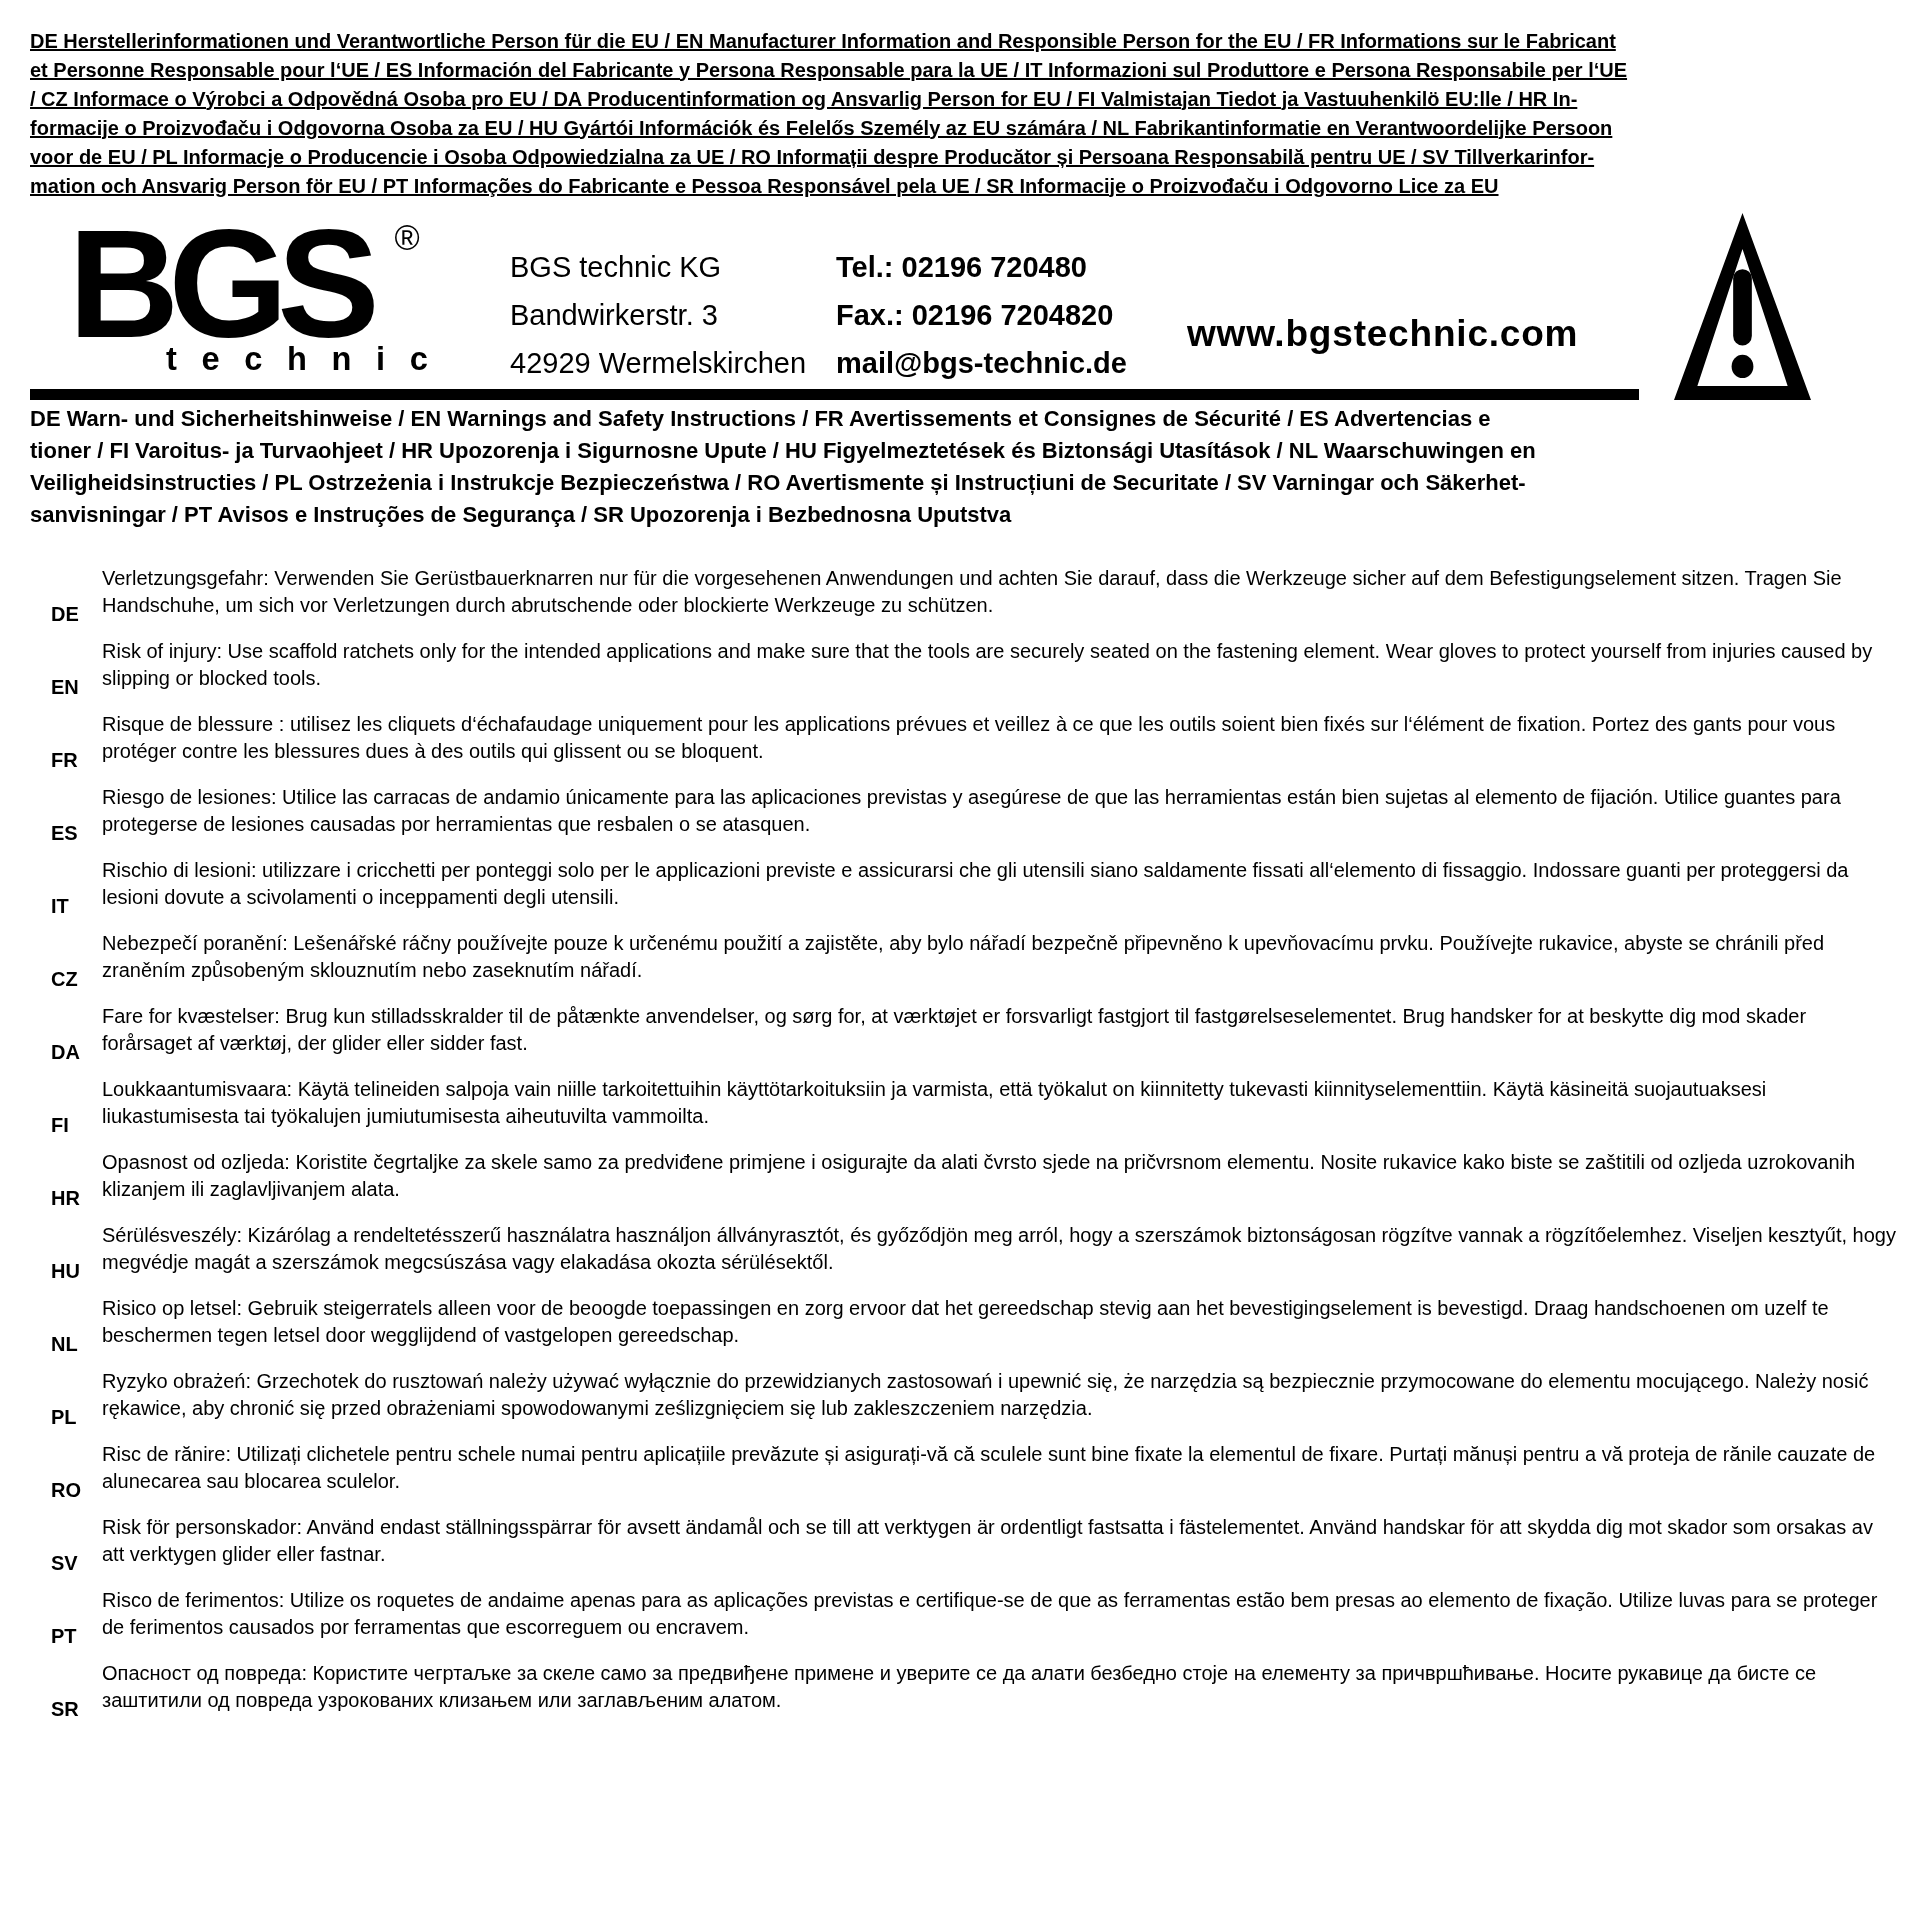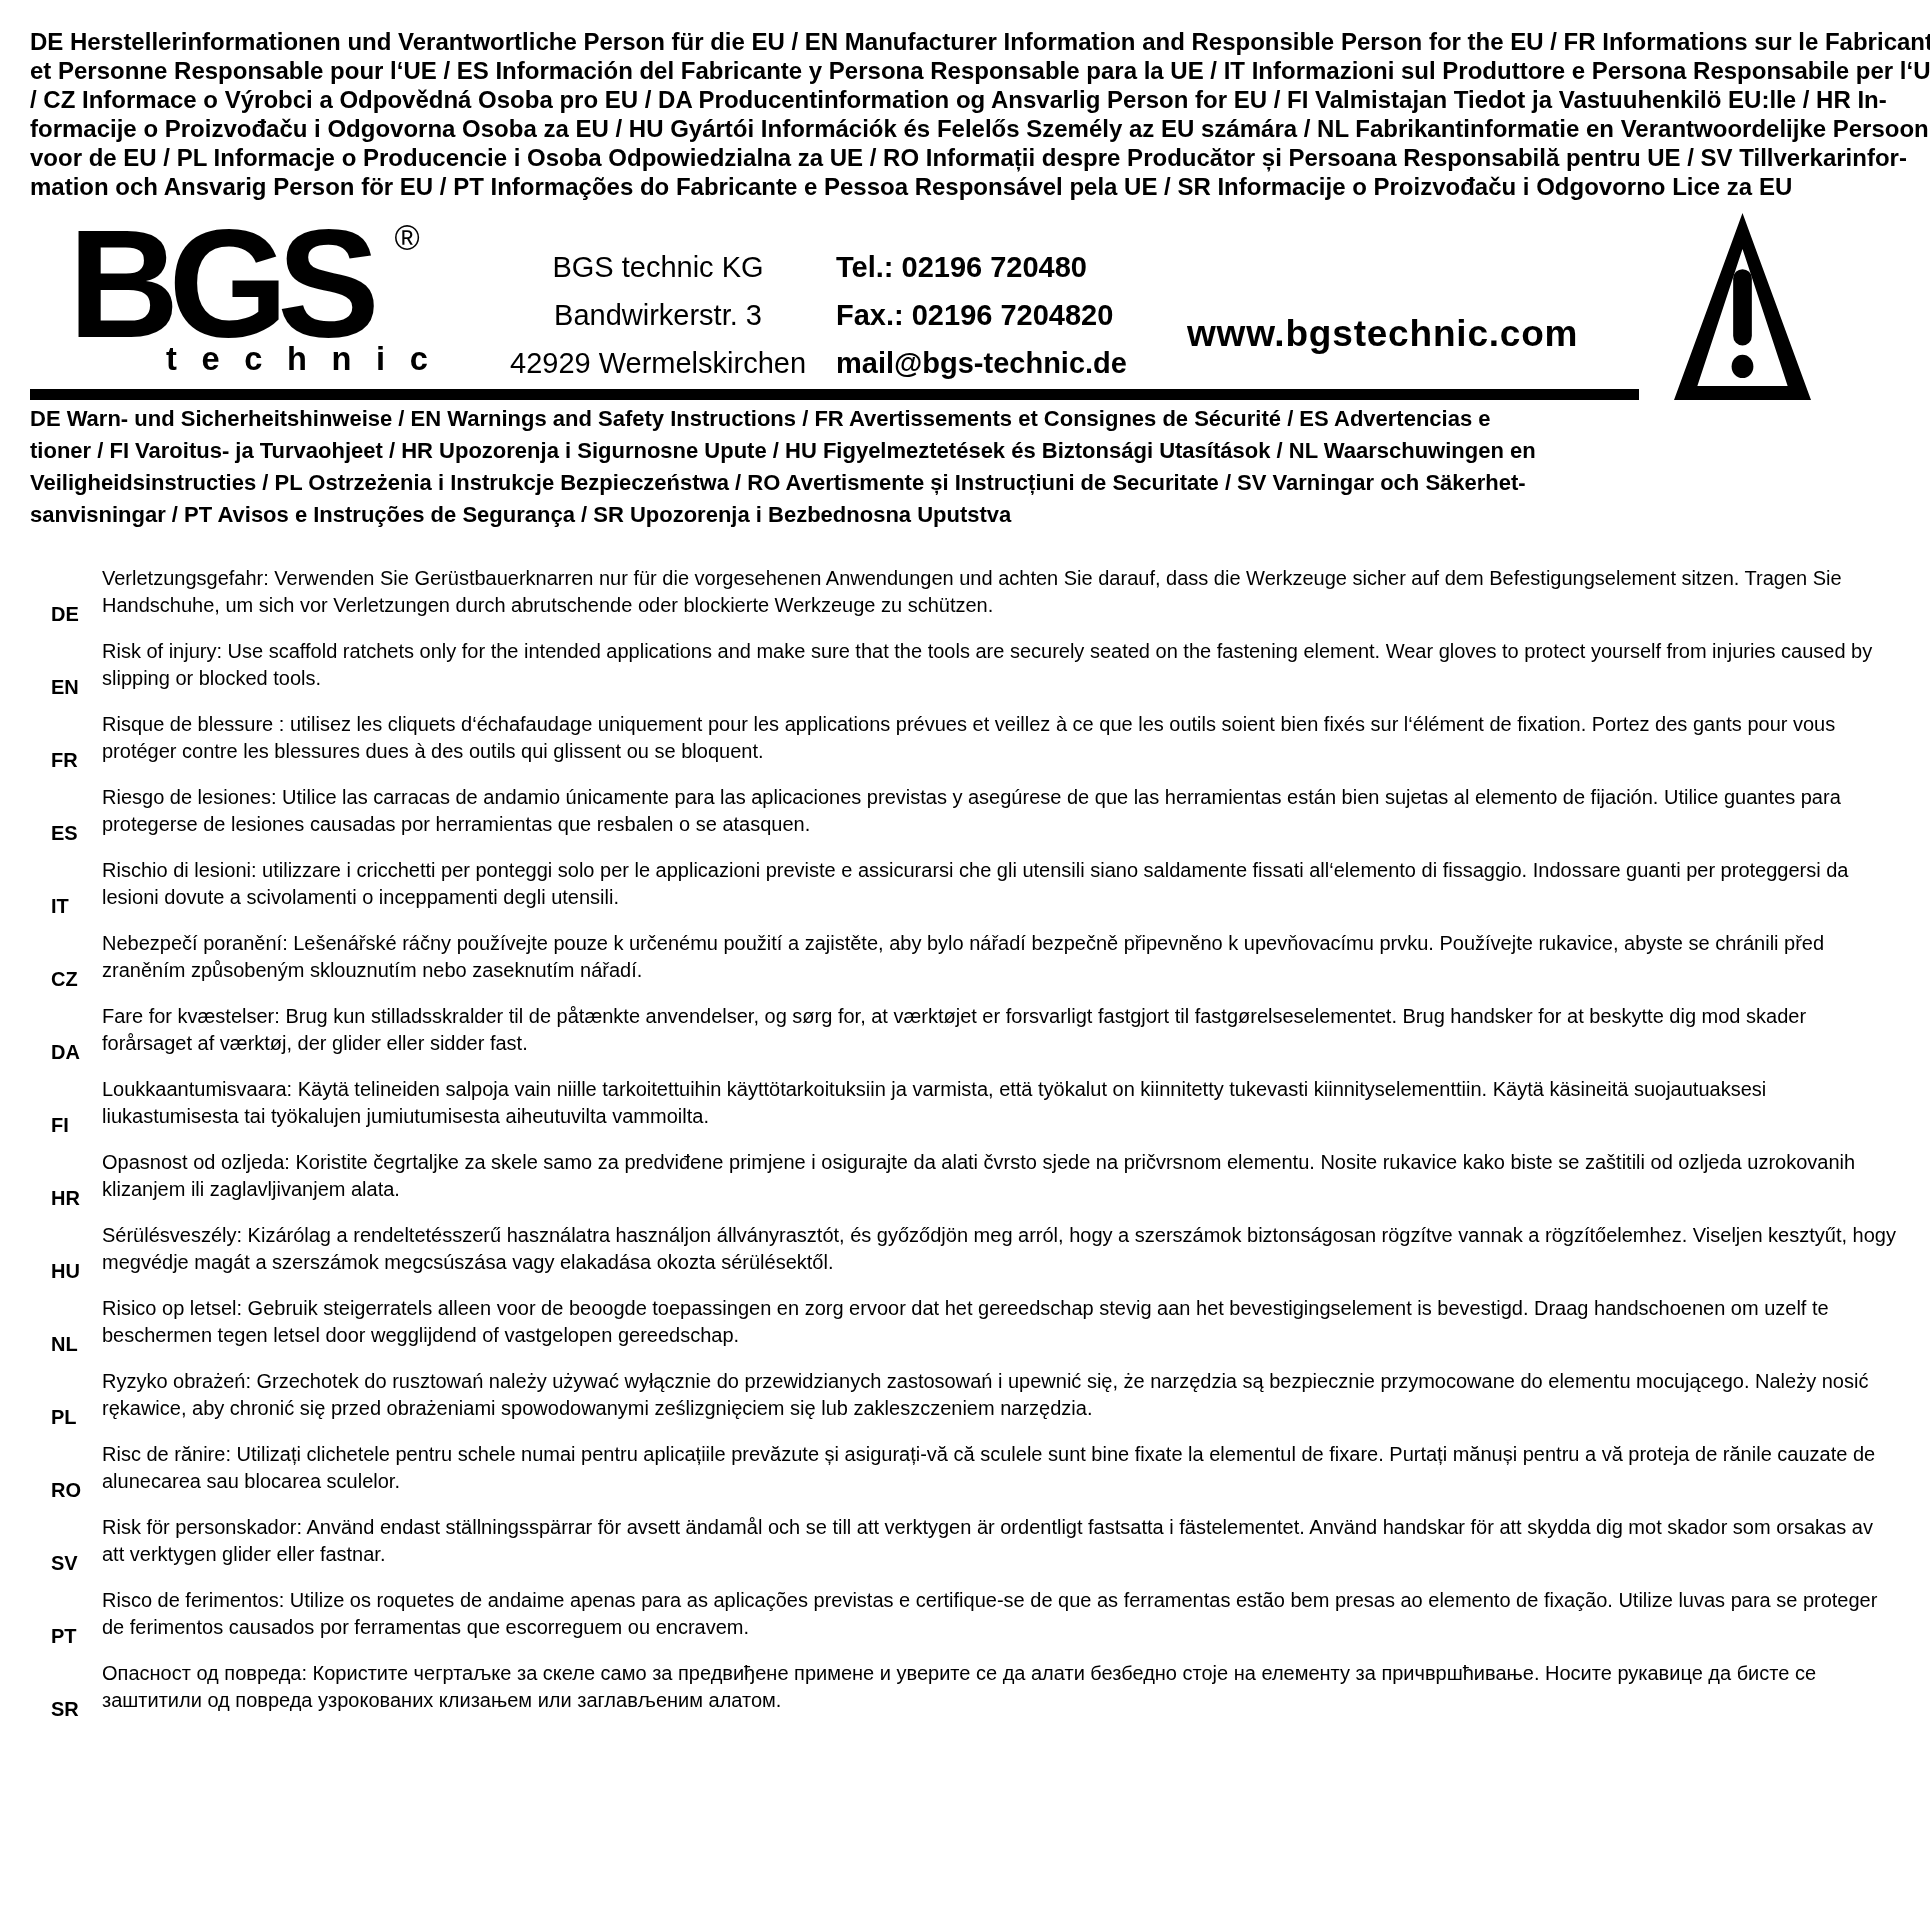--- a/index.html
+++ b/index.html
@@ -5,27 +5,27 @@
   html,body{margin:0;padding:0;background:#ffffff;}
   body{
     width:1930px;height:1930px;
     font-family:"Liberation Sans",sans-serif;
     color:#000;
     -webkit-font-smoothing:antialiased;
   }
   .page{position:relative;padding:26.5px 30px 0 30px;width:1871px;}
 
   
-  .intro{font-weight:bold;font-size:24px;line-height:29px;}
+  .intro{font-weight:bold;font-size:20px;line-height:29px;text-decoration:underline;}
   .intro .hline{white-space:nowrap;}
 
   
   .band{position:relative;height:187px;margin-top:15.6px;}
   .logo{position:absolute;left:44px;top:0;}
-  .addr{position:absolute;left:480px;top:26.5px;font-size:29px;line-height:48px;text-align:center;}
+  .addr{position:absolute;left:480px;top:26.5px;font-size:29px;line-height:48px;}
   .contact{position:absolute;left:806px;top:26.5px;font-size:29px;line-height:48px;font-weight:bold;}
   .website{position:absolute;left:1157px;top:97px;font-size:37px;font-weight:bold;letter-spacing:0.8px;}
   .rule{position:absolute;left:0;top:173px;width:1609px;height:11px;background:#000;}
   .tri{position:absolute;left:1644px;top:-3.1px;}
 
   
   .safety{font-weight:bold;font-size:22px;line-height:32px;}
   .safety .hline{white-space:nowrap;}
 
   

